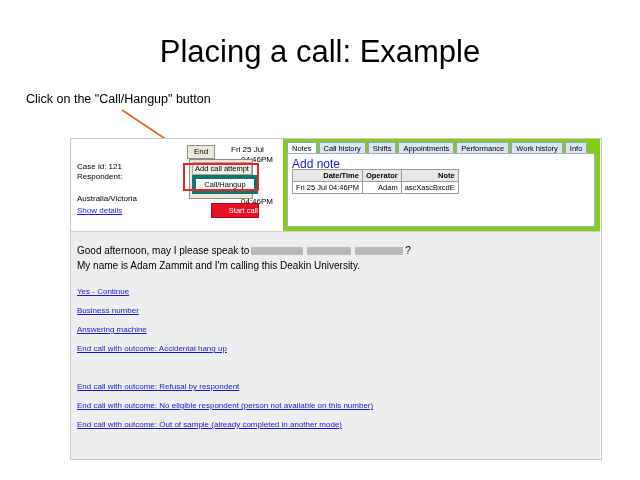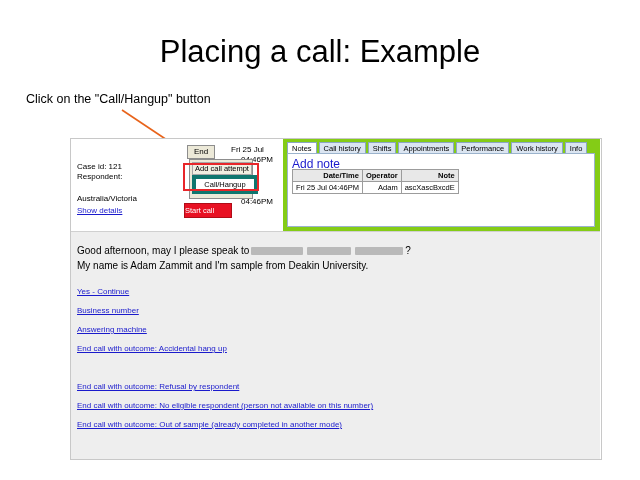--- a/index.html
+++ b/index.html
@@ -57,23 +57,23 @@
     font-size:7.5px;text-align:center;border:1px solid #a8a8a8;background:#f1efe2;
     cursor:pointer;
   }
   #popup-item-0{top:2px;}
   #popup-item-1{top:15px;background:#ffffff;border:4px solid #0f766e;}
   #highlight{
     position:absolute;left:112px;top:24px;width:72px;height:24px;
     border:2px solid #e8262a;
   }
   #start-call{
-    position:absolute;left:113px;top:64px;width:46px;height:13px;
+    position:absolute;left:140px;top:64px;width:46px;height:13px;
     background:#e81123;border:1px solid #b00c17;color:#ffffff;
-    font-size:7.5px;line-height:13px;text-align:left;cursor:pointer;
+    font-size:7.5px;line-height:13px;text-align:right;cursor:pointer;
   }
   
   #right-panel{
     position:absolute;left:212px;top:0;width:317px;height:92px;background:#84cc16;
   }
   #tabs{position:absolute;left:4px;top:3px;height:12px;display:flex;gap:2px;}
   .tab{
     height:11px;line-height:11px;padding:0 4px;font-size:7.5px;
     border:1px solid #8ba6c4;background:#dbe5f1;color:#000;cursor:pointer;
     white-space:nowrap;
@@ -173,21 +173,21 @@
         </tr>
       </tbody>
         </table>
     </div>
   </div>
 
   <div id="script">
     <div class="script-line" id="greet1">
       <span>Good afternoon, may I please speak to</span><span class="redact" style="width:52px"></span><span class="redact" style="width:44px"></span><span class="redact" style="width:48px"></span><span>?</span>
     </div>
-    <div class="script-line" id="greet2">My name is Adam Zammit and I'm sample from Deakin University.</div>
+    <div class="script-line" id="greet2">My name is Adam Zammit and I'm calling this Deakin University.</div>
 
     <div class="link" style="left:6px;top:55px;">Yes - Continue</div>
     <div class="link" style="left:6px;top:74px;">Business number</div>
     <div class="link" style="left:6px;top:93px;">Answering machine</div>
     <div class="link" style="left:6px;top:112px;">End call with outcome: Accidental hang up</div>
     <div class="link" style="left:6px;top:150px;">End call with outcome: Refusal by respondent</div>
     <div class="link" style="left:6px;top:188px;">End call with outcome: Out of sample (already completed in another mode)</div>
     <div class="link" style="left:6px;top:169px;">End call with outcome: No eligible respondent (person not available on this number)</div>
   </div>
 </div>

